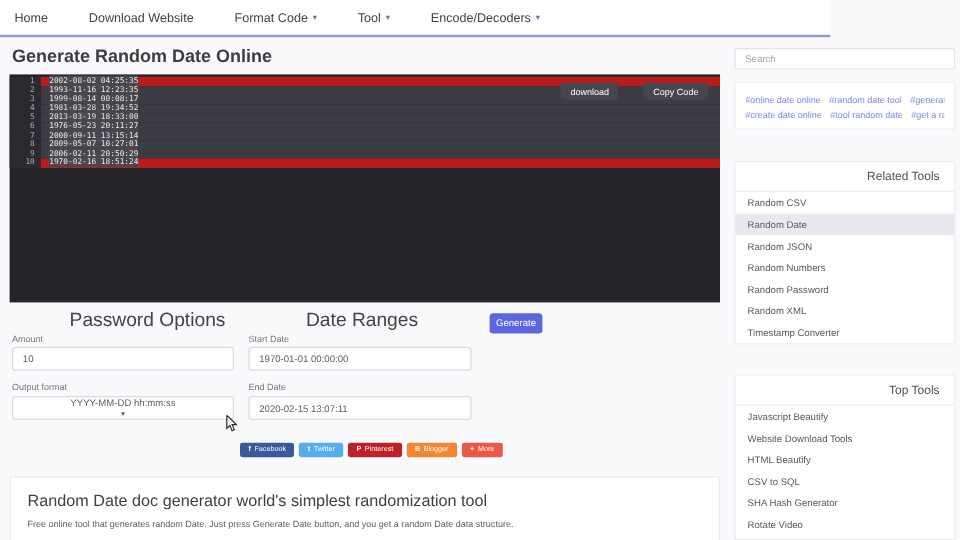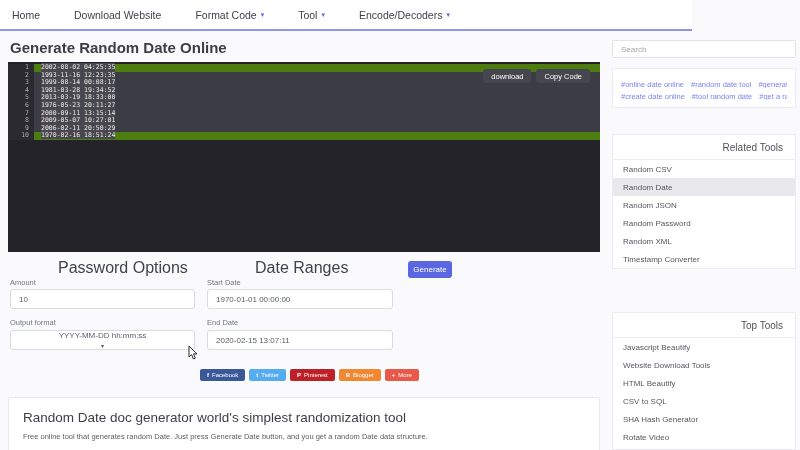--- a/index.html
+++ b/index.html
@@ -16,23 +16,23 @@
   
   .page-title { position:absolute; left:10px; top:39px; font-size:15px; color:#3c3e44; }
 
   
   .editor { position:absolute; left:8px; top:62px; width:592px; height:190px; background:#232329;
             font-family:"DejaVu Sans Mono", monospace; }
   .ed-rows { position:absolute; left:0; top:2px; width:100%; }
   .ed-row { display:flex; height:7.6px; line-height:7.6px; font-size:6.5px; }
   .ed-num { width:26px; background:#2a2a30; color:#a9abb8; text-align:right; padding-right:5px; }
   .ed-line { flex:1; background:#3c3c44; color:#f0e9e6; padding-left:7px; }
-  .ed-row.hl .ed-line { background:#4d7c0f; }
+  .ed-row.hl .ed-line { background:#b91c1c; }
   .ed-text { background:#474750; }
-  .ed-actions { position:absolute; right:10px; top:7px; display:flex; gap:5px; }
+  .ed-actions { position:absolute; right:10px; top:7px; display:flex; gap:21px; }
   .ed-btn { background:#46464e; color:#ffffff; font-family:"Liberation Sans", sans-serif;
             font-size:7.5px; padding:2.5px 8px; border-radius:3px; cursor:pointer; }
 
   
   .sec-heading { position:absolute; font-size:16px; color:#3f434a;margin-left:48px; }
   .fld-label { position:absolute; font-size:7.5px; color:#73777e; }
   .fld-input { position:absolute; height:20px; border:1px solid #d9dbe3; border-radius:3px;
                background:#fff; font-size:8px; color:#5a5e66; padding-left:8px;
                font-family:"Liberation Sans", sans-serif; }
   .fake-select { position:absolute; height:20px; border:1px solid #d9dbe3; border-radius:3px;
@@ -204,20 +204,21 @@
   <div class="tag-row">
     <span class="tag">#create date online</span><span class="tag">#tool random date</span><span class="tag">#get a random date</span>
   </div>
 </div>
 
 <div class="sb-card tools-card related-card">
   <div class="tc-head">Related Tools</div>
   <div class="tool-item">Random CSV</div>
   <div class="tool-item active">Random Date</div>
   <div class="tool-item">Random JSON</div>
+  <div class="tool-item">Random Numbers</div>
   <div class="tool-item">Random Password</div>
   <div class="tool-item">Random XML</div>
   <div class="tool-item">Timestamp Converter</div>
 </div>
 
 <div class="sb-card tools-card top-card">
   <div class="tc-head">Top Tools</div>
   <div class="tool-item">Javascript Beautify</div>
   <div class="tool-item">Website Download Tools</div>
   <div class="tool-item">HTML Beautify</div>

